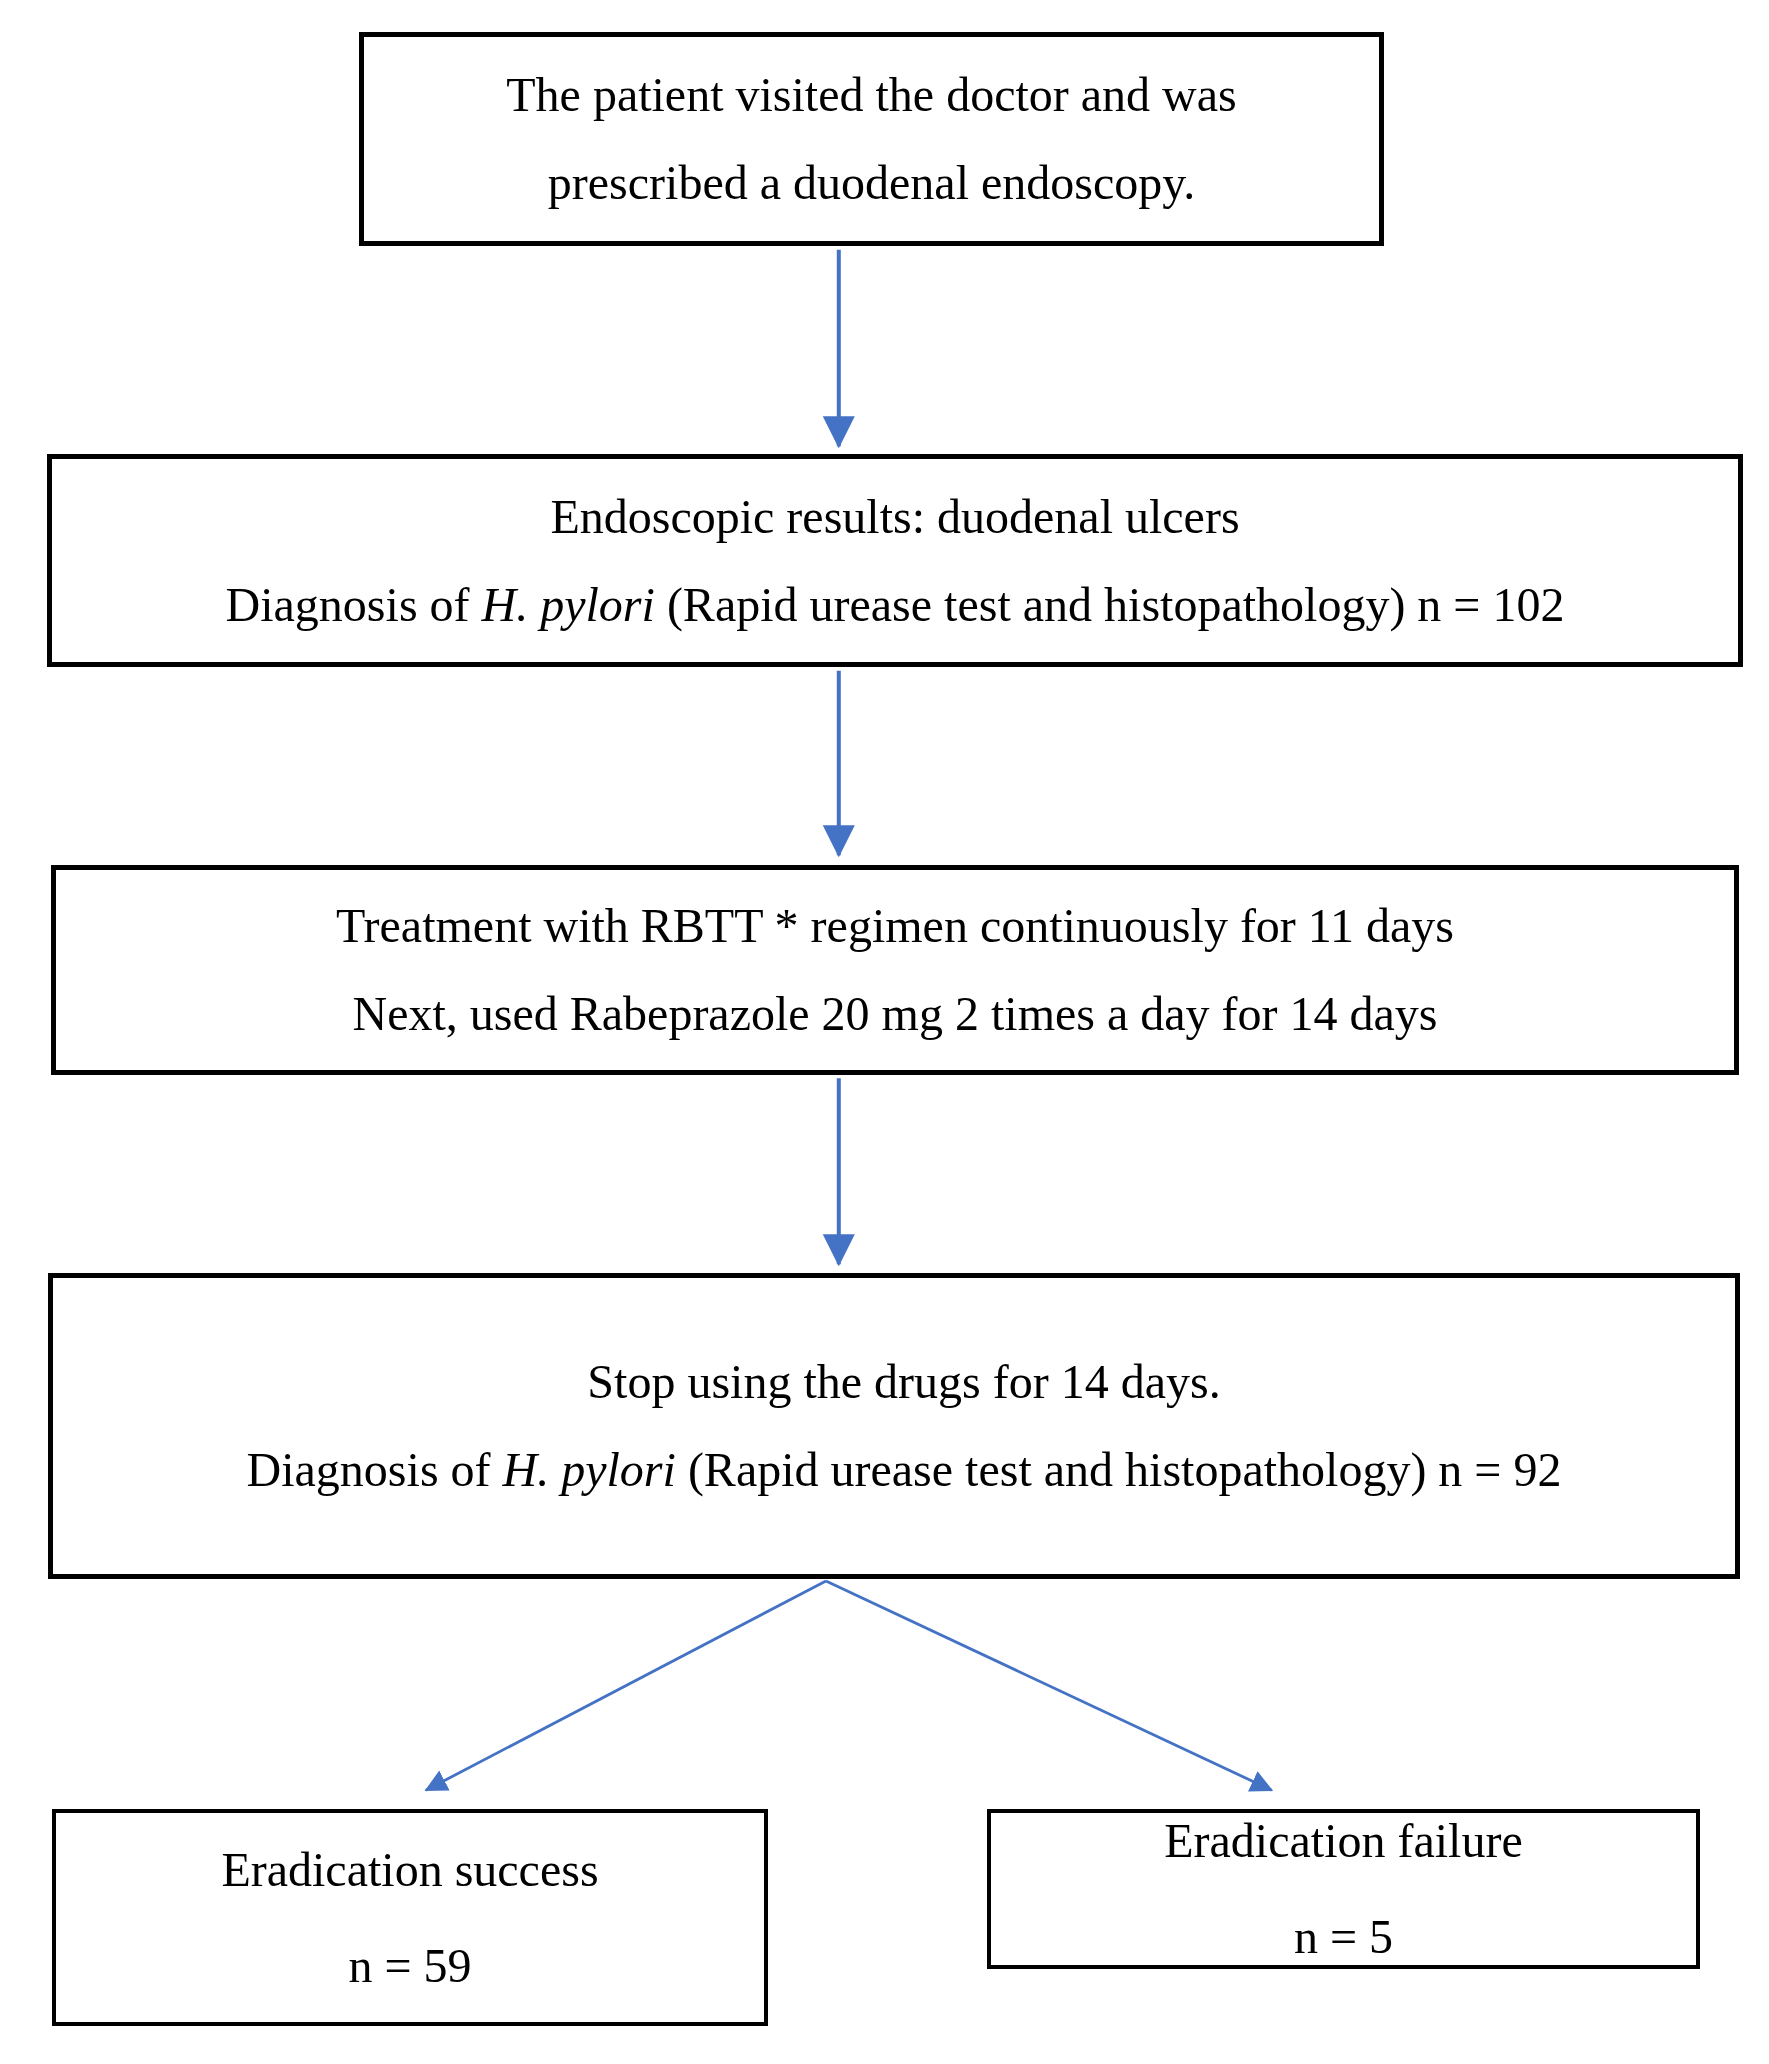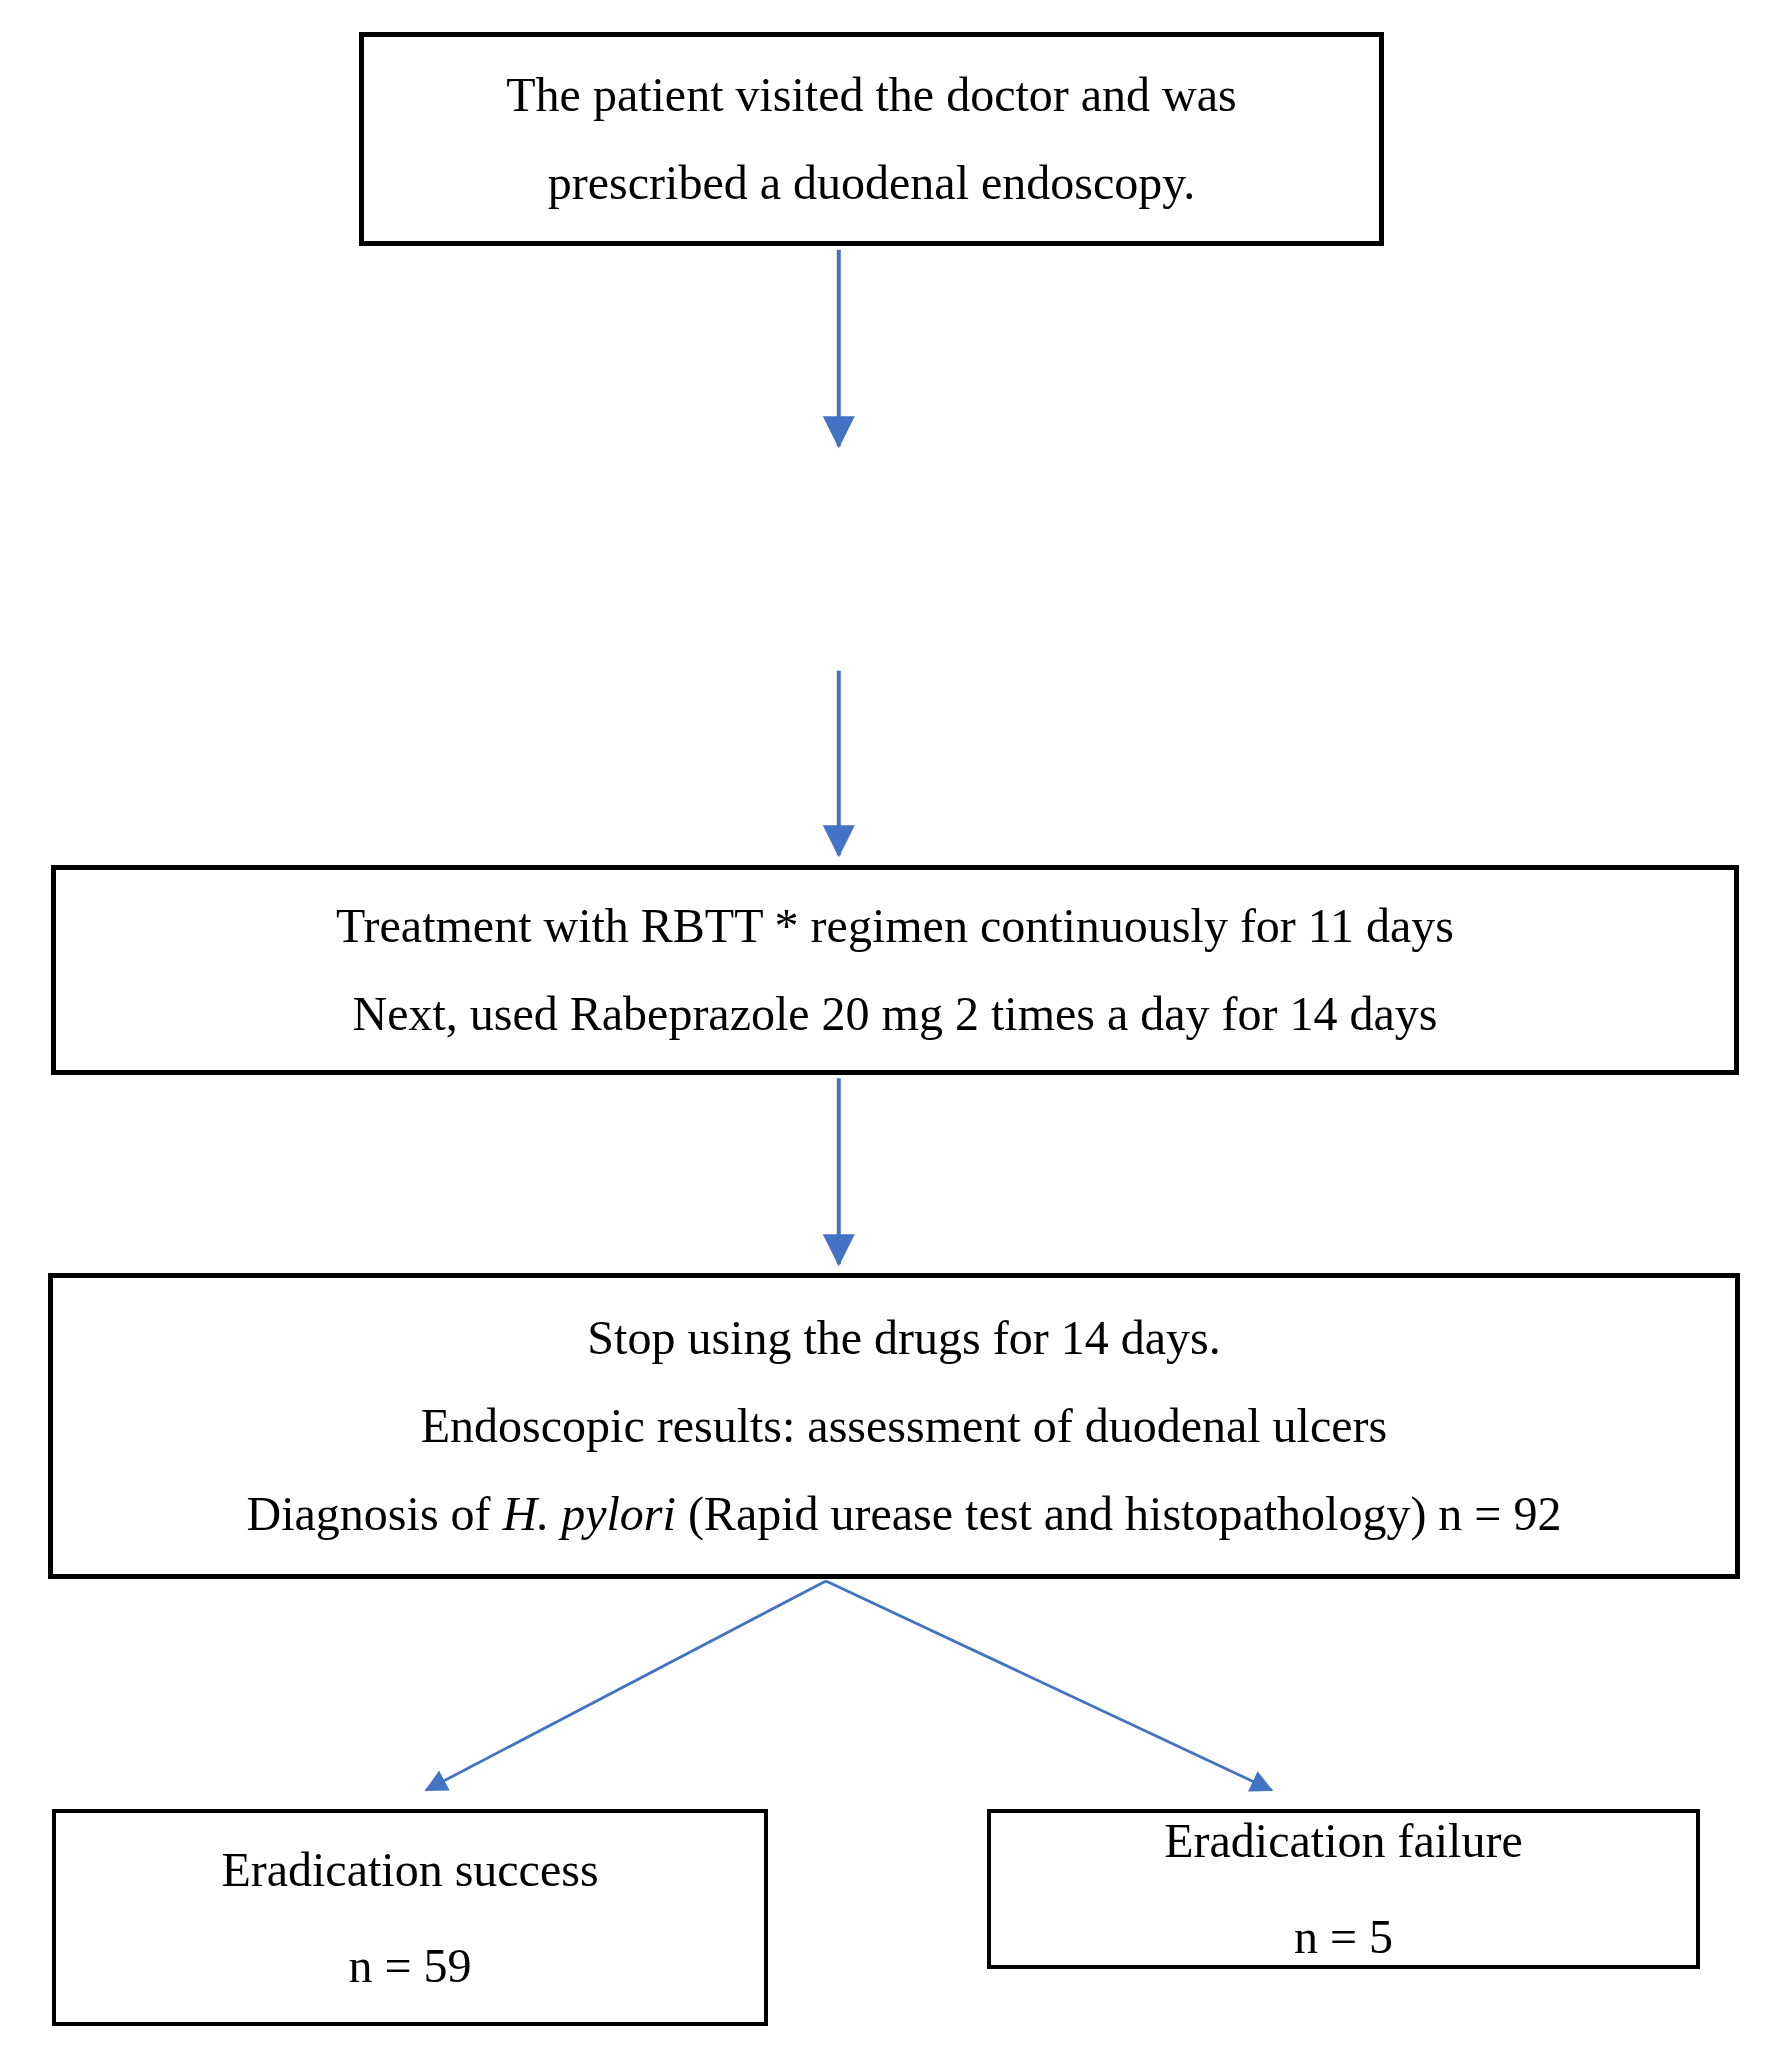--- a/index.html
+++ b/index.html
@@ -66,29 +66,32 @@
     <line class="arrow-line" x1="1046" y1="1344" x2="1046" y2="1576" stroke-width="5" marker-end="url(#arrowhead)"></line>
     <line class="arrow-line" x1="1030" y1="1971" x2="531" y2="2232" stroke-width="3.5" marker-end="url(#arrowhead)"></line>
     <line class="arrow-line" x1="1030" y1="1971" x2="1586" y2="2232" stroke-width="3.5" marker-end="url(#arrowhead)"></line>
   </svg>
 
   <div class="box box-visit">
     <div class="line">The patient visited the doctor and was</div>
     <div class="line">prescribed a duodenal endoscopy.</div>
   </div>
 
+  <div class="box box-endoscopy">
+    <div class="line">Endoscopic results: duodenal ulcers</div>
+    <div class="line"><span>Diagnosis of </span><span class="italic">H. pylori</span><span> (Rapid urease test and histopathology) n = 102</span></div>
+  </div>
 
   <div class="box box-treatment">
     <div class="line">Treatment with RBTT * regimen continuously for 11 days</div>
     <div class="line">Next, used Rabeprazole 20 mg 2 times a day for 14 days</div>
   </div>
 
   <div class="box box-stop">
     <div class="line">Stop using the drugs for 14 days.</div>
-    <div class="line">Endoscopic results: assessment of duodenal ulcers</div>
     <div class="line"><span>Diagnosis of </span><span class="italic">H. pylori</span><span> (Rapid urease test and histopathology) n = 92</span></div>
   </div>
 
   <div class="box box-success">
     <div class="line">Eradication success</div>
     <div class="line">n = 59</div>
   </div>
 
   <div class="box box-failure">
     <div class="line">Eradication failure</div>

